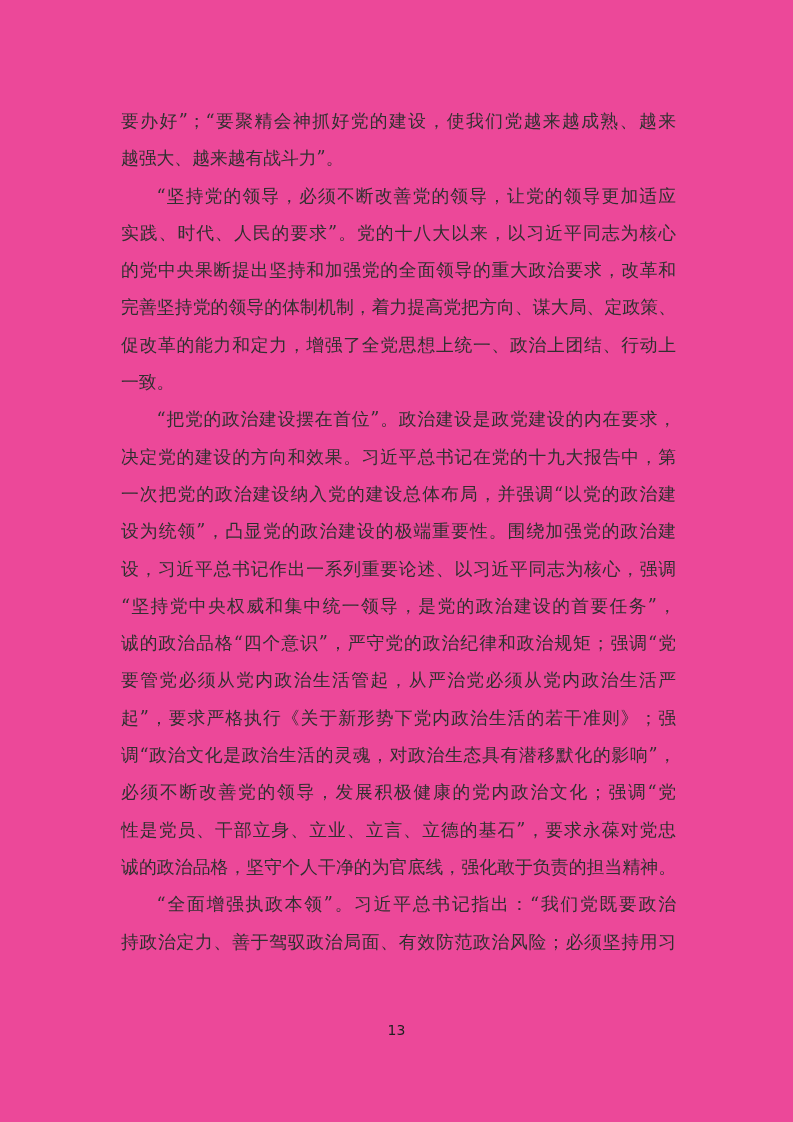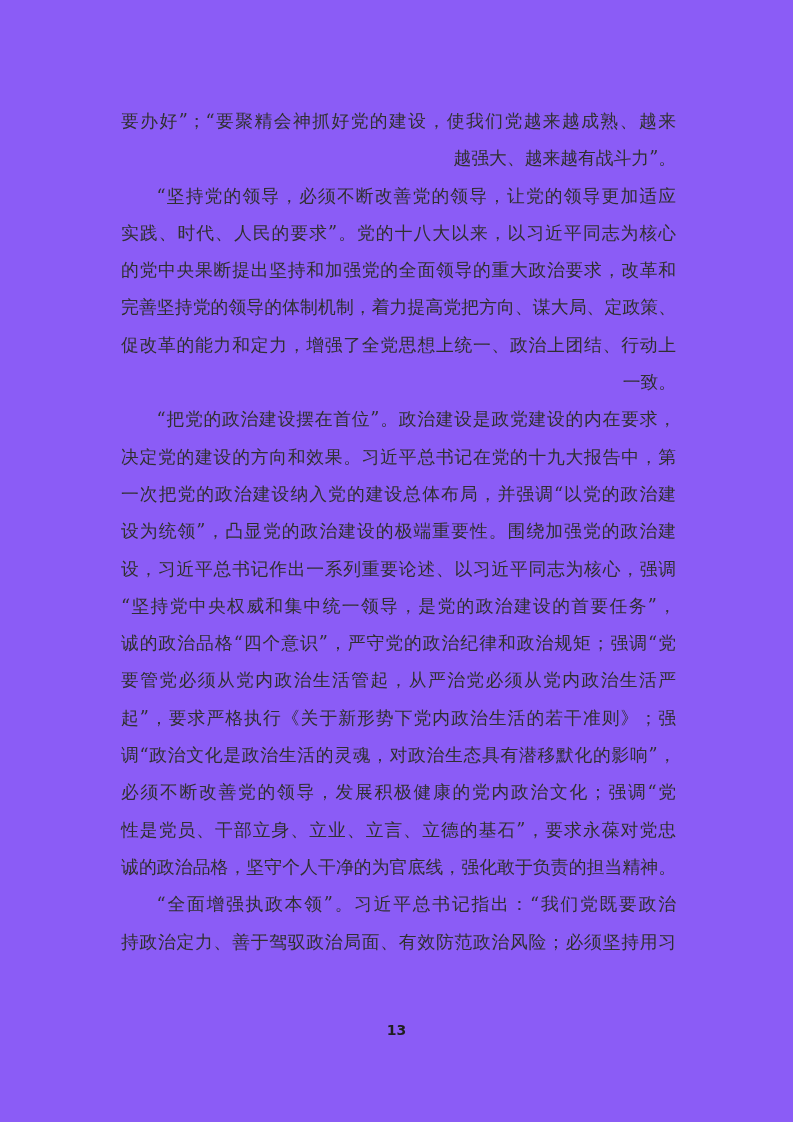--- a/index.html
+++ b/index.html
@@ -4,55 +4,54 @@
 <style>
   html, body {
     margin: 0;
     padding: 0;
     background: #ffffff;
   }
   .page {
     position: relative;
     width: 793px;
     height: 1122px;
-    background: #8b5cf6;
+    background: #ec4899;
     overflow: hidden;
     font-family: "DejaVu Serif", "Liberation Serif", serif;
   }
   .text-block {
     position: absolute;
     left: 121px;
     top: 102px;
     width: 555px;
   }
   .line {
     height: 37.3px;
     line-height: 37.3px;
     font-size: 17.8px;
     color: #303030;
     letter-spacing: 0;
-    text-align: right;
+    text-align: left;
   }
   .line.justify {
     text-align: justify;
     text-align-last: justify;
   }
   .line.indent {
     text-indent: 2em;
   }
   .page-number {
     position: absolute;
     top: 1022px;
     left: 0;
     width: 100%;
     text-align: center;
     font-family: "DejaVu Sans", "Liberation Sans", sans-serif;
     font-size: 14px;
     color: #1f1f1f;
-    font-weight: bold;
   }
 </style>
 </head>
 <body>
 
 <div class="page">
   <div class="text-block">
       <div class="line justify">要办好”；“要聚精会神抓好党的建设，使我们党越来越成熟、越来</div>
       <div class="line">越强大、越来越有战斗力”。</div>
       <div class="line justify indent">“坚持党的领导，必须不断改善党的领导，让党的领导更加适应</div>

